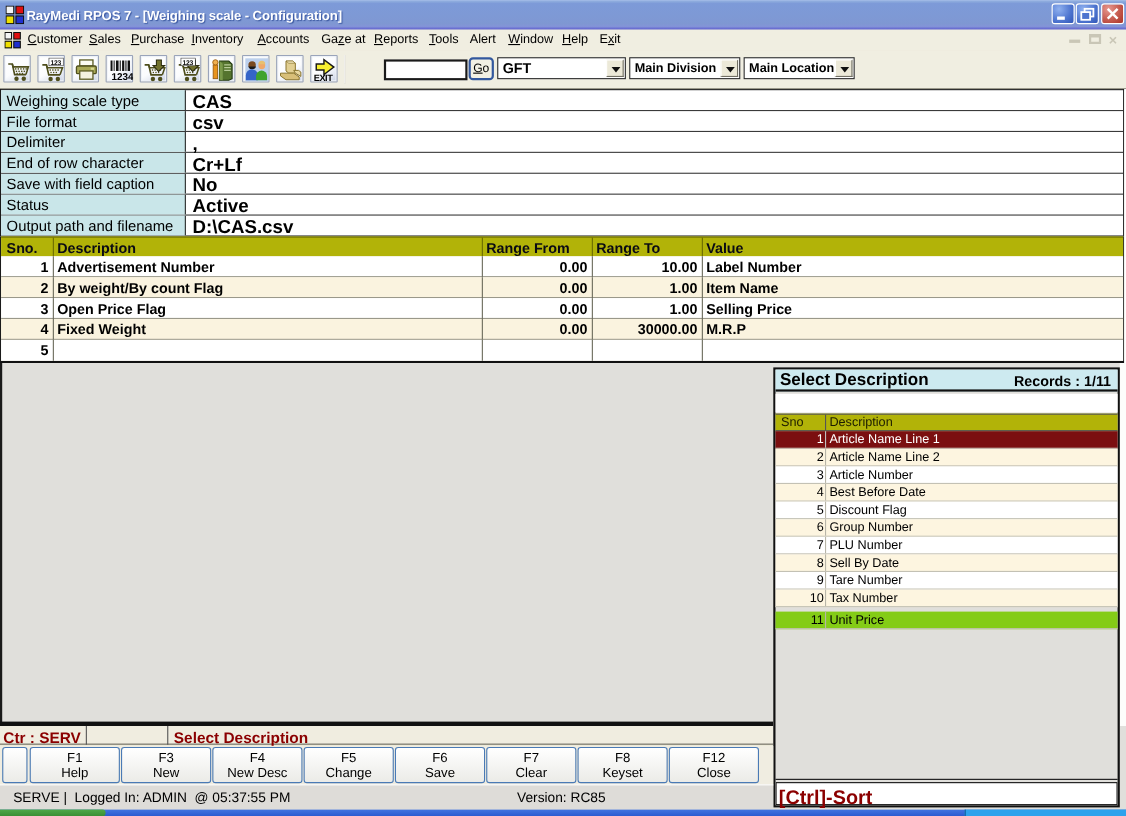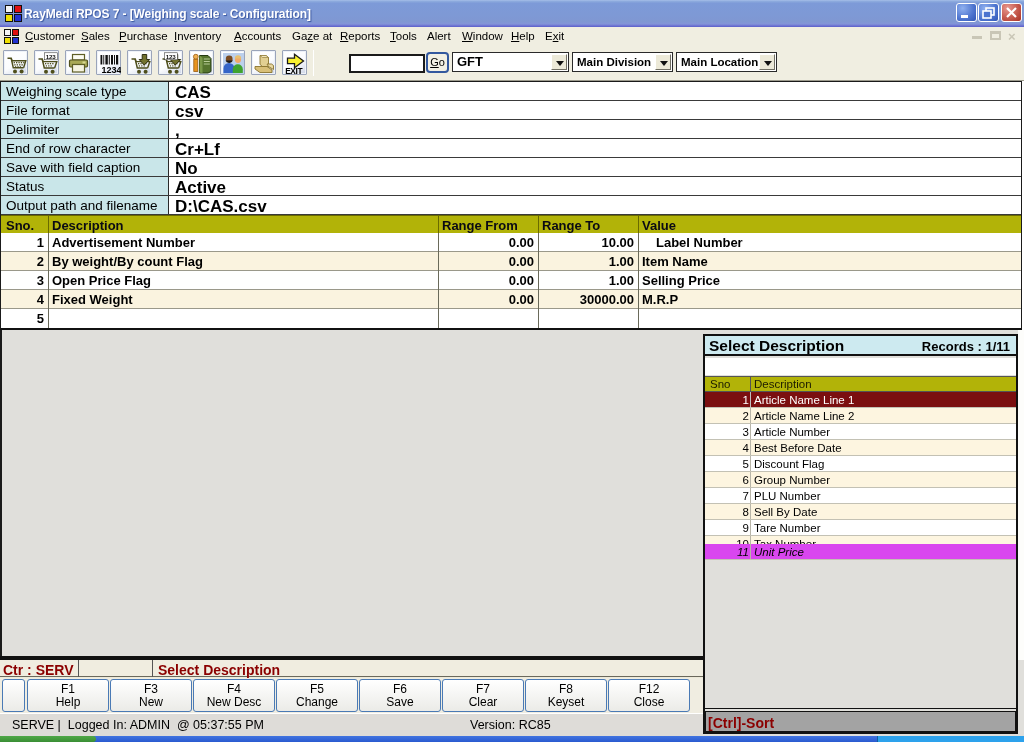--- a/index.html
+++ b/index.html
@@ -54,21 +54,21 @@
 
 
 #panel { left:703px; top:334px; width:315px; height:400px; border:2px solid #111; background:#e0dfdb; }
 #ptitle { position:absolute; left:0; top:0; width:311px; height:20px; background:#cdeaf0; border-bottom:2px solid #111; }
 #pwhite { position:absolute; left:0; top:22px; width:311px; height:17px; background:#fff; }
 #phead { position:absolute; left:0; top:40px; width:311px; height:16px; background:#b2b308; border-top:1px solid #555; border-bottom:1px solid #555; }
 .prow { position:absolute; left:0; width:311px; height:16px; font-size:11.5px; border-bottom:1px solid #c3c1b4; }
 .pnum { position:absolute; left:0; top:2px; width:44px; text-align:right; }
 .pdesc { position:absolute; left:49px; top:2px; }
 .pline { position:absolute; left:45px; top:0; width:1px; height:15px; background:#b8b5a8; }
-#psort { position:absolute; left:0; top:375px; width:311px; height:21px; background:#a3a3a3; border:1px solid #111; color:#8b0000; font-weight:bold; font-size:14px; padding:3px 0 0 2px; }
+#psort { position:absolute; left:0; top:375px; width:311px; height:21px; background:#ffffff; border:1px solid #111; color:#8b0000; font-weight:bold; font-size:18px; padding:3px 0 0 2px; }
 
 
 #blackline { left:0; top:656px; width:703px; height:4px; background:#111; }
 #ctrbar { left:0; top:660px; width:703px; height:17px; background:#f0ede0; border-bottom:1px solid #6a685c; color:#8b0000; font-weight:bold; font-size:14px; }
 #fkeys { left:0; top:678px; width:703px; height:35px; background:#f0ede1; }
 .fkey { position:absolute; top:1px; width:82px; height:33px; border:1px solid #4a7ab5; border-radius:3px; background:linear-gradient(to bottom,#ffffff,#ebebe7); text-align:center; font-size:12px; color:#000; padding-top:3px; line-height:13px; }
 #statusbar { left:0; top:713px; width:703px; height:23px; background:#dedcd8; border-top:1px solid #fff; font-size:12.5px; color:#000; }
 #taskbar { left:0; top:736px; width:1024px; height:6px; background:linear-gradient(to bottom,#4174e0,#2a5ad0); }
 #startbtn { left:0; top:736px; width:96px; height:6px; background:linear-gradient(to bottom,#4fa848,#3a8e34); border-radius:0 3px 3px 0; }
 #tray { left:877px; top:736px; width:147px; height:6px; background:#2da2ec; border-left:1px solid #1060a0; }
@@ -331,21 +331,21 @@
   <div class="ghline" style="left:47px;"></div>
   <div class="ghline" style="left:437px;"></div>
   <div class="ghline" style="left:537px;"></div>
   <div class="ghline" style="left:637px;"></div>
  </div>
  <div class="grow" style="top:18px;background:#fff;">
   <span class="gcell" style="left:0;width:43px;text-align:right;">1</span>
   <span class="gcell" style="left:51px;">Advertisement Number</span>
   <span class="gcell" style="left:437px;width:96px;text-align:right;">0.00</span>
   <span class="gcell" style="left:537px;width:96px;text-align:right;">10.00</span>
-  <span class="gcell" style="left:655px;">Label Number</span>
+  <span class="gcell" style="left:641px;">Label Number</span>
   <div class="gline" style="left:47px;"></div>
       <div class="gline" style="left:437px;"></div>
       <div class="gline" style="left:537px;"></div>
       <div class="gline" style="left:637px;"></div>
  </div>
  <div class="grow" style="top:37px;background:#faf3df;">
   <span class="gcell" style="left:0;width:43px;text-align:right;">2</span>
   <span class="gcell" style="left:51px;">By weight/By count Flag</span>
   <span class="gcell" style="left:437px;width:96px;text-align:right;">0.00</span>
   <span class="gcell" style="left:537px;width:96px;text-align:right;">1.00</span>
@@ -454,21 +454,21 @@
  <div class="prow" style="top:184px;background:#fff;">
       <span class="pnum">9</span>
       <span class="pdesc">Tare Number</span>
       <div class="pline"></div>
     </div>
  <div class="prow" style="top:200px;background:#fdf5e0;">
       <span class="pnum">10</span>
       <span class="pdesc">Tax Number</span>
       <div class="pline"></div>
     </div>
- <div class="prow" style="top:208px;background:#d946ef;font-style:italic;">
+ <div class="prow" style="top:220px;background:#84cc16;">
       <span class="pnum">11</span>
       <span class="pdesc">Unit Price</span>
       <div class="pline"></div>
     </div>
  <div style="position:absolute;left:0;top:372px;width:311px;height:1px;background:#111;"></div>
  <div id="psort">[Ctrl]-Sort</div>
 </div>
 
 <div class="abs" id="fkeys">
  <div class="fkey" style="left:2px;width:23px;"></div>

